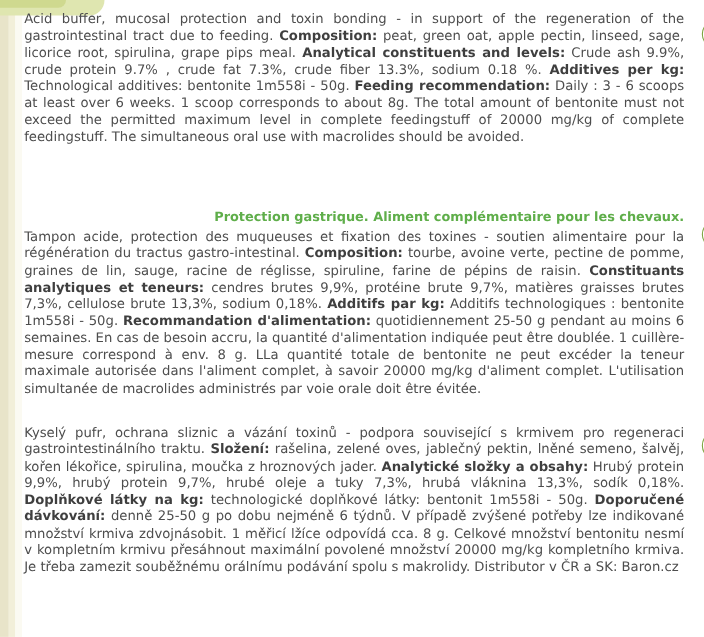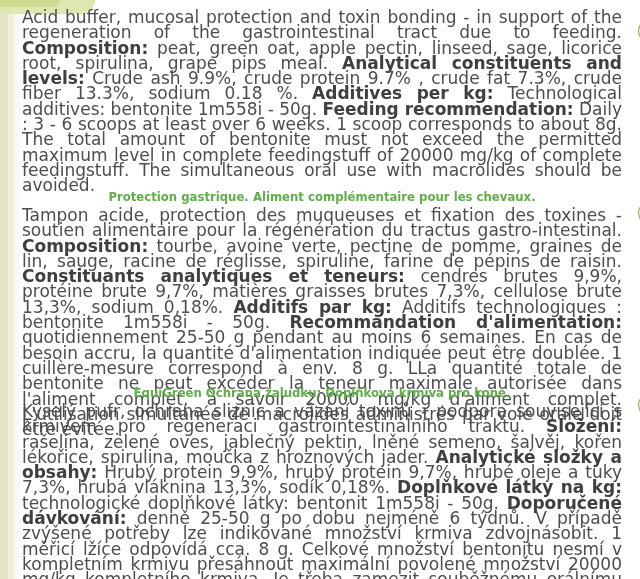--- a/index.html
+++ b/index.html
@@ -87,23 +87,24 @@
     color: #5fae4a;
     font-weight: bold;
     font-size: 11.7px;
     text-align: center;
     margin: 0;
     padding: 0;
     line-height: 15px;
   }
   .heading.two-line {
     line-height: 15px;
+    text-align: right;
   }
   .body-text {
-    font-size: 17px;
+    font-size: 12px;
     line-height: 15.3px;
     text-align: justify;
     color: #4d4d4d;
     margin: 0;
     padding: 0;
     text-justify: inter-word;
   }
   .body-text b {
     font-weight: bold;
     color: #3f3f3f;
@@ -141,18 +142,17 @@
     </div>
 
     <div class="section sec-fr">
       <div class="flag">FR</div>
       <p class="heading two-line">Protection gastrique. Aliment complémentaire pour les chevaux.</p>
       <p class="body-text"><span>Tampon acide, protection des muqueuses et fixation des toxines - soutien alimentaire pour la régénération du tractus gastro-intestinal. <b>Composition:</b> tourbe, avoine verte, pectine de pomme, graines de lin, sauge, racine de réglisse, spiruline, farine de pépins de raisin. <b>Constituants analytiques et teneurs:</b> cendres brutes 9,9%, protéine brute 9,7%, matières graisses brutes 7,3%, cellulose brute 13,3%, sodium 0,18%. <b>Additifs par kg:</b> Additifs technologiques : bentonite 1m558i - 50g. <b>Recommandation d'alimentation:</b> quotidiennement 25-50 g pendant au moins 6 semaines. En cas de besoin accru, la quantité d'alimentation indiquée peut être doublée. 1 cuillère-mesure correspond à env. 8 g. LLa quantité totale de bentonite ne peut excéder la teneur maximale autorisée dans l'aliment complet, à savoir 20000 mg/kg d'aliment complet. L'utilisation simultanée de macrolides administrés par voie orale doit être évitée.</span></p>
     </div>
 
     <div class="section sec-cz">
       <div class="flag">CZ</div>
-      <p class="heading">EquiGreen Ochrana žaludku:  Doplňková krmiva pro koně.</p>
       <p class="body-text"><span>Kyselý pufr, ochrana sliznic a vázání toxinů - podpora související s krmivem pro regeneraci gastrointestinálního traktu. <b>Složení:</b> rašelina, zelené oves, jablečný pektin, lněné semeno, šalvěj, kořen lékořice, spirulina, moučka z hroznových jader. <b>Analytické složky a obsahy:</b> Hrubý protein 9,9%, hrubý protein 9,7%, hrubé oleje a tuky 7,3%, hrubá vláknina 13,3%, sodík 0,18%. <b>Doplňkové látky na kg:</b> technologické doplňkové látky: bentonit 1m558i - 50g. <b>Doporučené dávkování:</b> denně 25-50 g po dobu nejméně 6 týdnů. V případě zvýšené potřeby lze indikované množství krmiva zdvojnásobit. 1 měřicí lžíce odpovídá cca. 8 g. Celkové množství bentonitu nesmí v kompletním krmivu přesáhnout maximální povolené množství 20000 mg/kg kompletního krmiva. Je třeba zamezit souběžnému orálnímu podávání spolu s makrolidy. Distributor v ČR a SK: Baron.cz</span></p>
     </div>
 
   </div>
 </div>
 
 </body></html>

